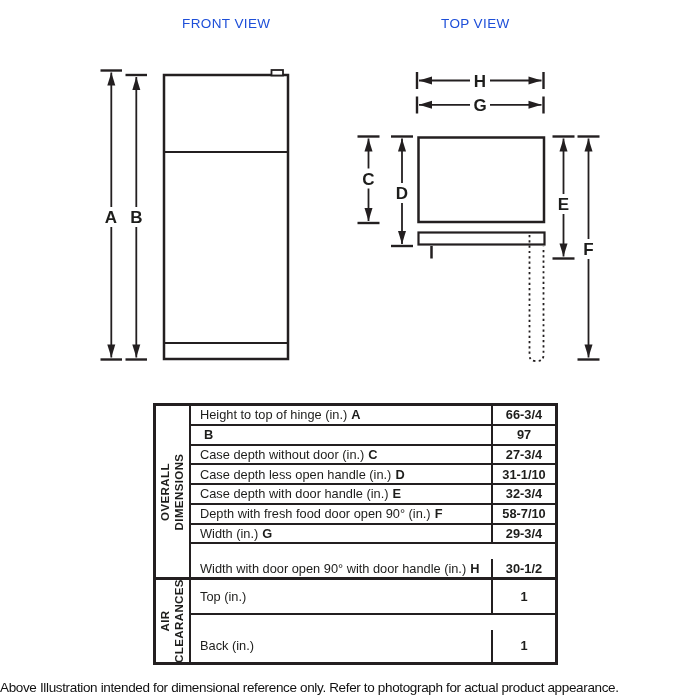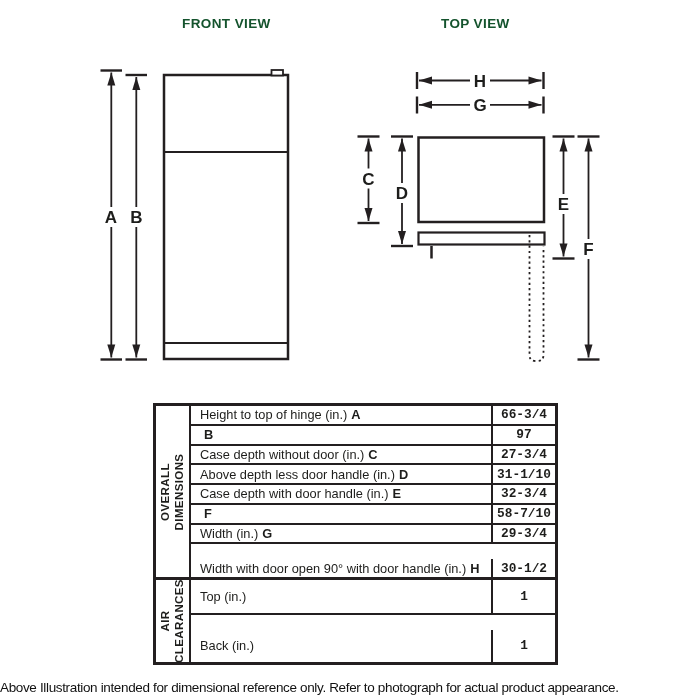--- a/index.html
+++ b/index.html
@@ -1,22 +1,22 @@
 <!DOCTYPE html>
 <html><head>
 <meta charset="utf-8">
 <style>
   html,body{margin:0;padding:0;}
   body{
     width:700px;height:700px;position:relative;background:#ffffff;
     font-family:"Liberation Sans", sans-serif;color:#1d1d1b;overflow:hidden;
   }
   .view-title{
-    position:absolute;top:16px;font-size:13.5px;font-weight:bold;
-    letter-spacing:.4px;color:#14532d;white-space:nowrap;
+    position:absolute;top:16px;font-size:13.5px;font-weight:normal;
+    letter-spacing:.4px;color:#1d4ed8;white-space:nowrap;
   }
   #front-title{left:182px;}
   #top-title{left:441px;}
   #diagram-svg{position:absolute;top:0;left:0;}
 
   
   .dim-table{
     position:absolute;left:153px;top:403px;width:405px;height:262px;
     border:3px solid #231f20;box-sizing:border-box;background:#fff;
     display:flex;flex-direction:column;
@@ -35,21 +35,21 @@
     letter-spacing:.4px;white-space:nowrap;color:#1d1d1b;
   }
   .rows{flex:1;display:flex;flex-direction:column;}
   .trow{flex:1;display:flex;border-bottom:2px solid #231f20;box-sizing:border-box;}
   .trow:last-child{border-bottom:none;margin-top:15px;}
   .cell{display:flex;align-items:center;box-sizing:border-box;}
   .cell.label{flex:1;padding-left:9px;font-size:12.8px;white-space:nowrap;overflow:hidden;}
   .cell.label b{margin-left:4px;}
   .cell.value{
     width:64px;min-width:64px;border-left:2px solid #231f20;
-    justify-content:center;font-weight:bold;font-size:12.8px;font-family:Liberation Mono, monospace;
+    justify-content:center;font-weight:bold;font-size:12.8px;
   }
 
   .caption{
     position:absolute;left:0;top:680px;width:572px;text-align:center;
     font-size:13.5px;letter-spacing:-.35px;color:#111;white-space:nowrap;
   }
 </style>
 </head>
 <body>
 
@@ -171,34 +171,35 @@
       </div>
       <div class="trow">
         <div class="cell label">
             <span>Case depth without door (in.)</span>
             <b>C</b>
           </div>
         <div class="cell value">27-3/4</div>
       </div>
       <div class="trow">
         <div class="cell label">
-            <span>Above depth less door handle (in.)</span>
+            <span>Case depth less open handle (in.)</span>
             <b>D</b>
           </div>
         <div class="cell value">31-1/10</div>
       </div>
       <div class="trow">
         <div class="cell label">
             <span>Case depth with door handle (in.)</span>
             <b>E</b>
           </div>
         <div class="cell value">32-3/4</div>
       </div>
       <div class="trow">
         <div class="cell label">
+            <span>Depth with fresh food door open 90° (in.)</span>
             <b>F</b>
           </div>
         <div class="cell value">58-7/10</div>
       </div>
       <div class="trow">
         <div class="cell label">
             <span>Width (in.)</span>
             <b>G</b>
           </div>
         <div class="cell value">29-3/4</div>

